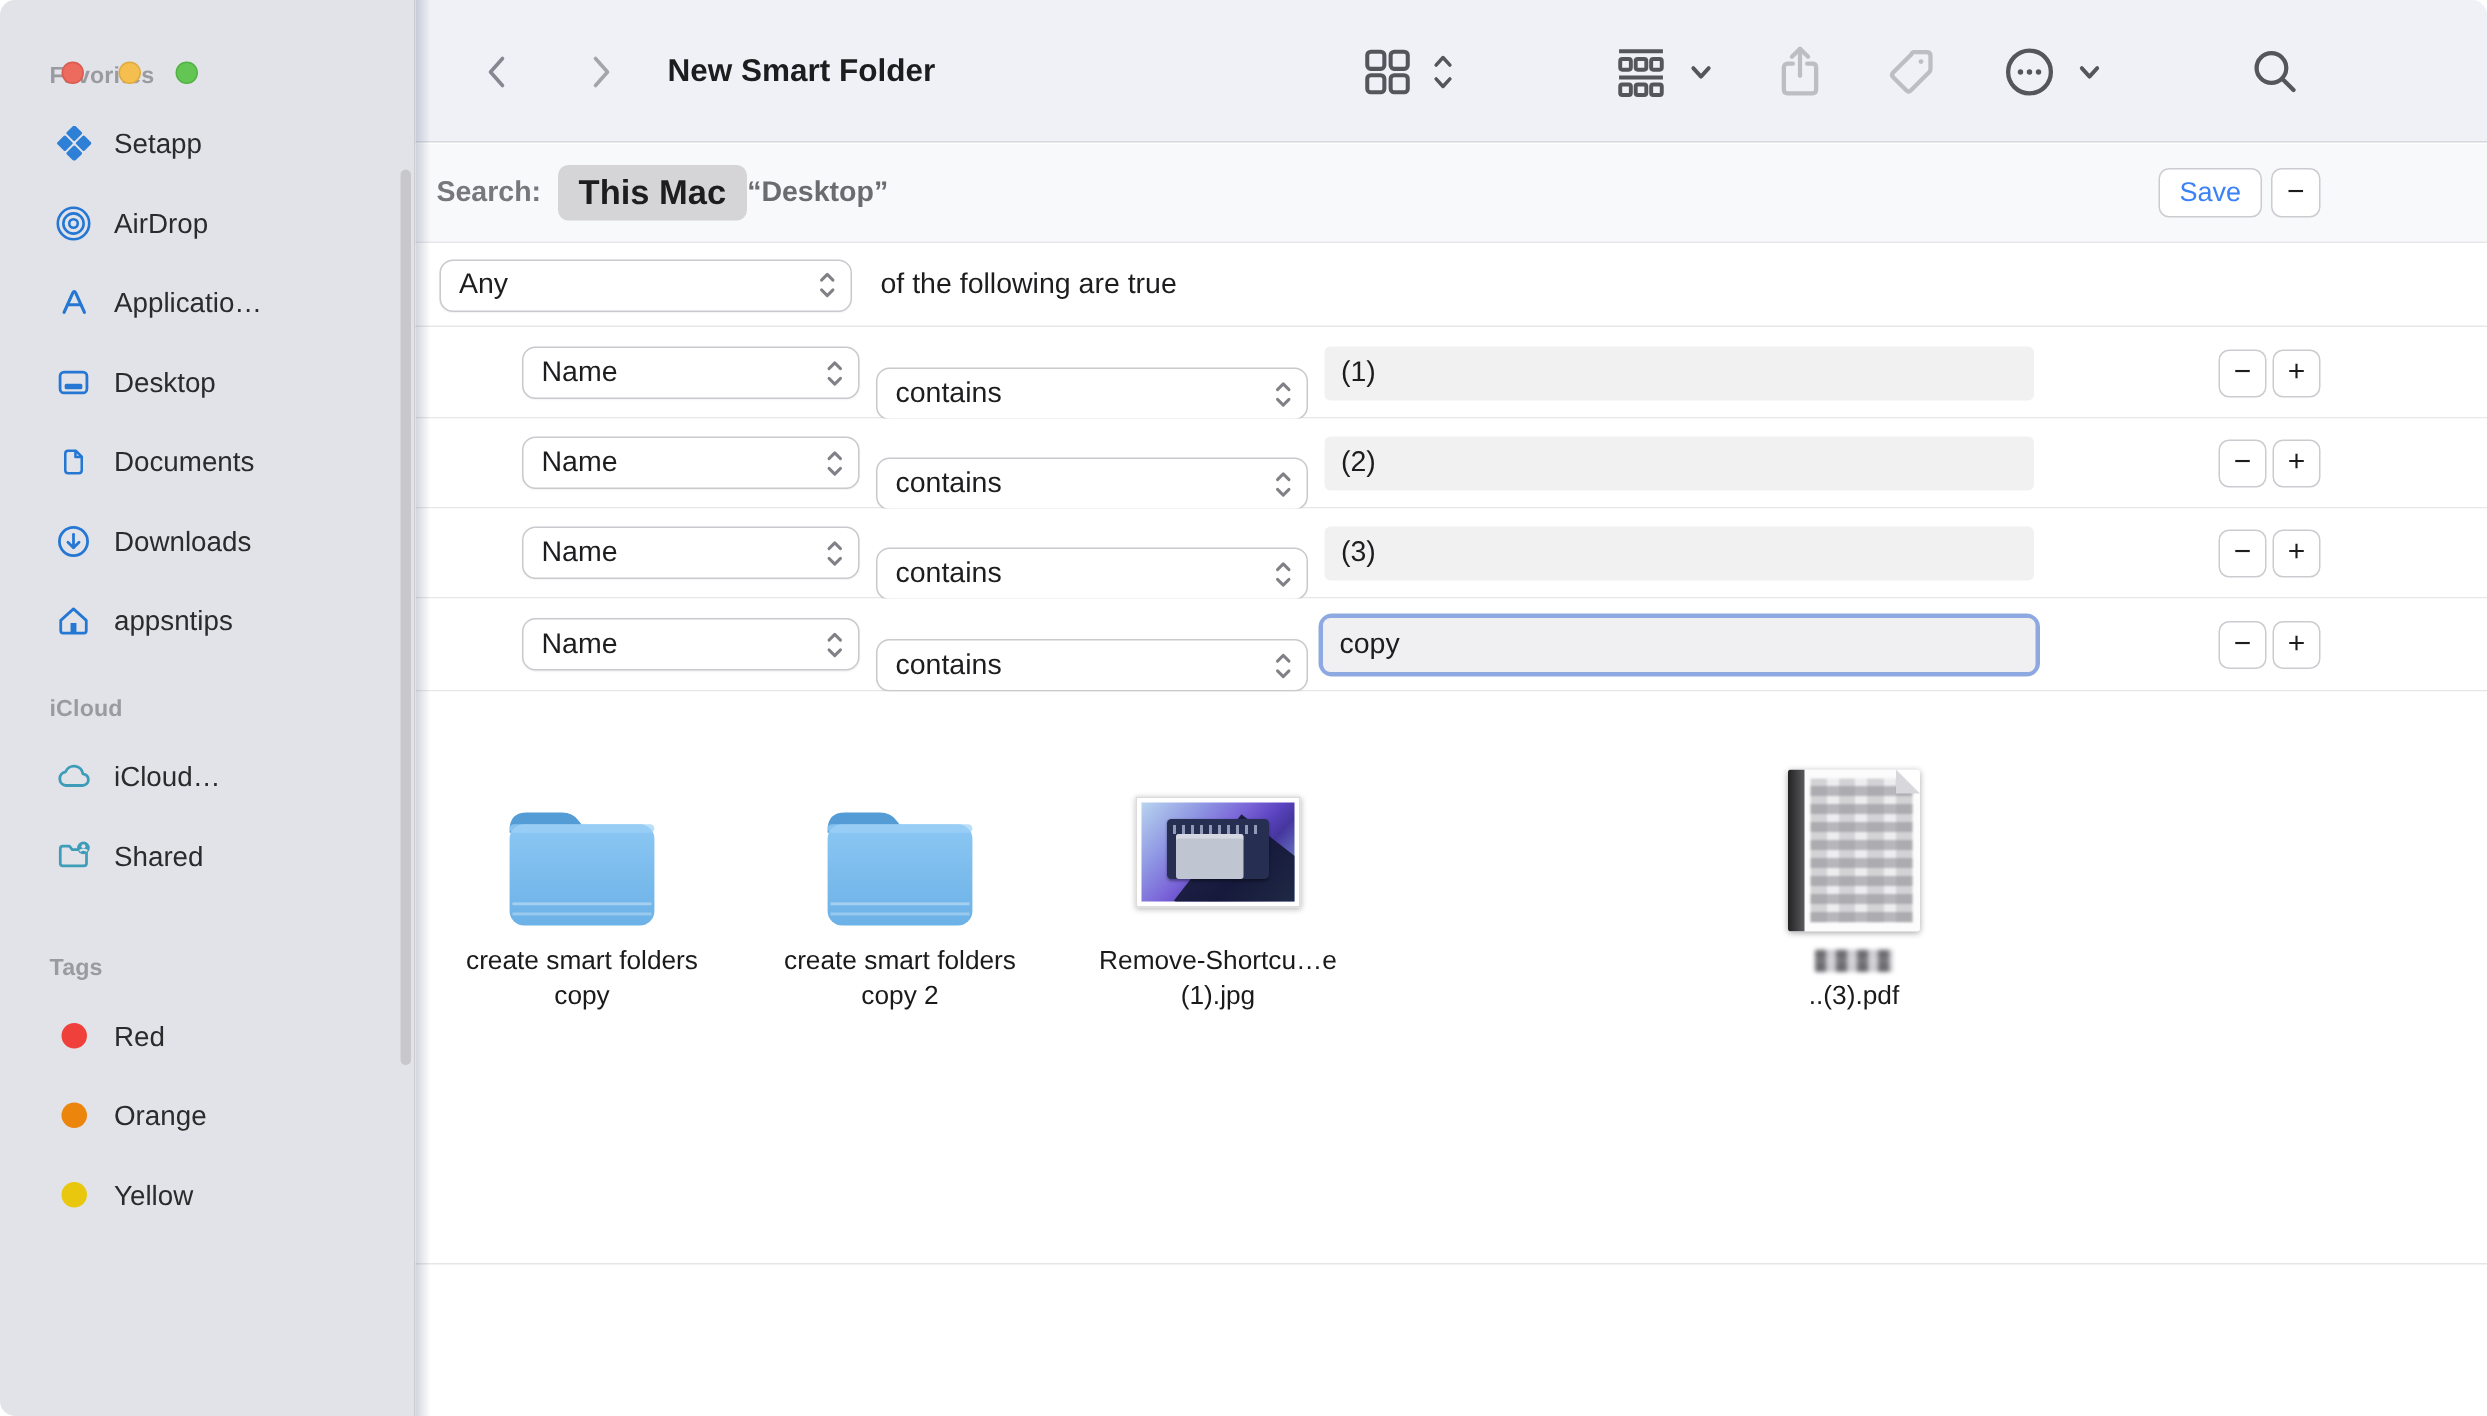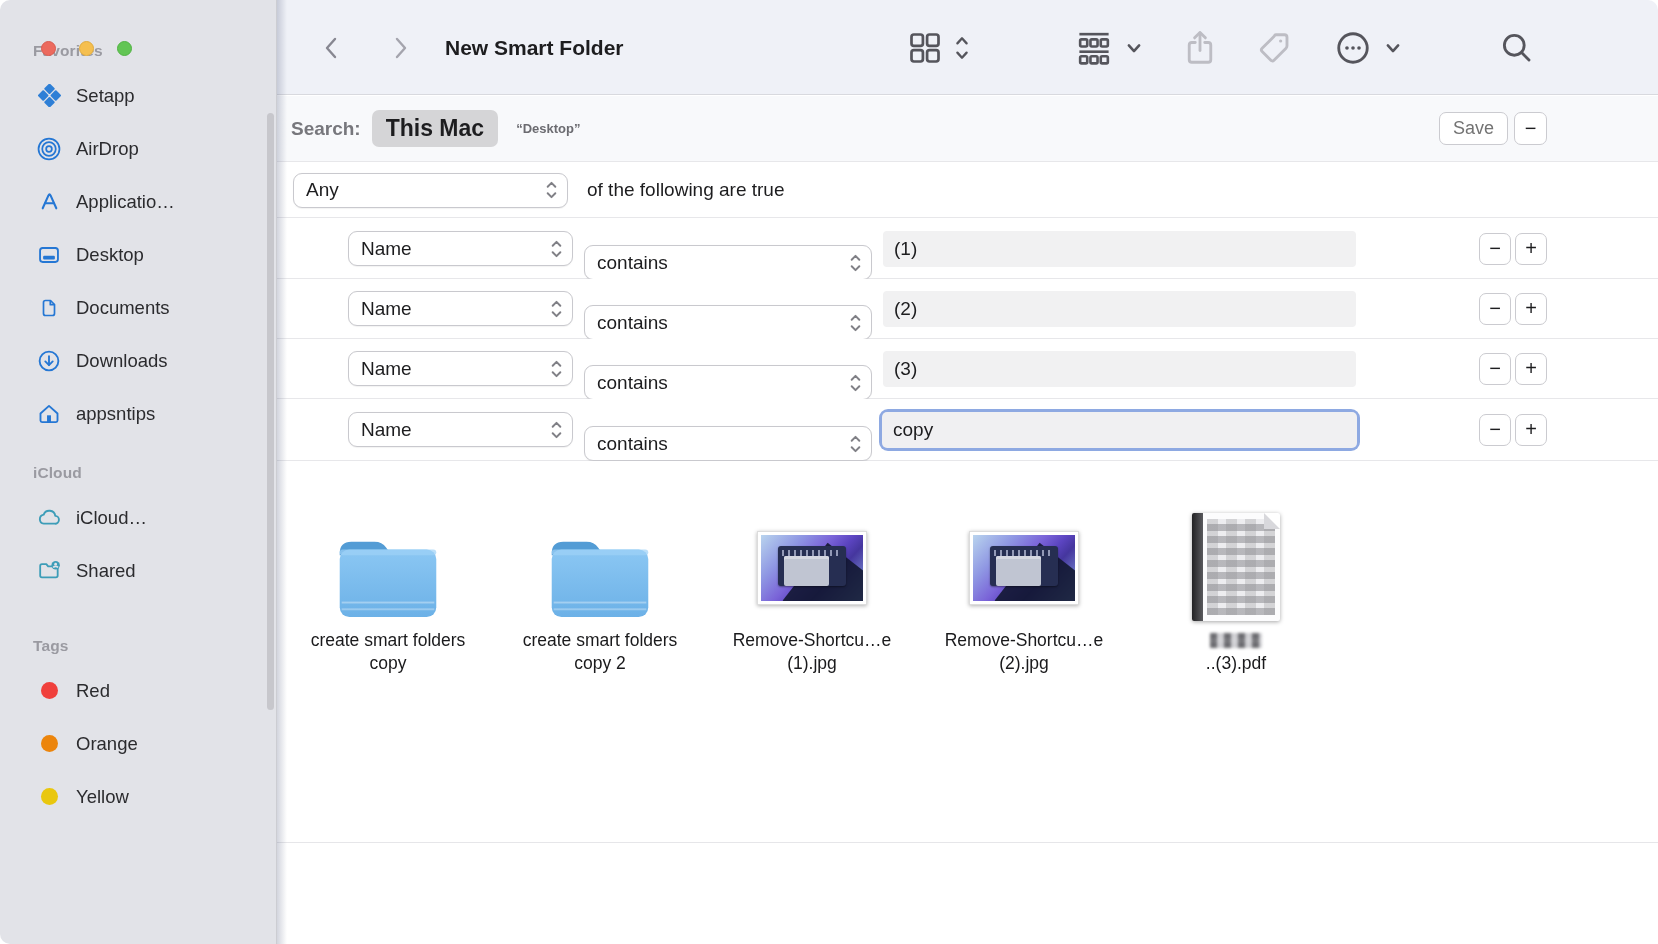--- a/index.html
+++ b/index.html
@@ -42,23 +42,23 @@
   .window-title { font-size:21px; font-weight:700; color:#1d1d1f; white-space:nowrap; }
   .tb-icon svg { display:block; }
 
   
   .search-row { position:absolute; left:0; top:96px; width:100%; height:66px;
     background:#f8f9fb; border-bottom:1px solid #e7e7ea;
     display:flex; align-items:center; padding:0 111px 0 14px; }
   .search-label { font-size:19px; font-weight:600; color:#77777c; }
   .scope-pill { margin-left:11px; background:#d5d5d7; border-radius:7px; padding:5px 14px;
     font-size:23px; font-weight:700; color:#1d1d1f; }
-  .scope-secondary { margin-left:18px; font-size:13px; font-weight:600; color:#6b6b70; }
+  .scope-secondary { font-size:19px; font-weight:600; color:#6b6b70; }
   .save-btn { margin-left:auto; height:33px; padding:0 13px; background:#fff;
-    border:1px solid #cbcbd0; border-radius:7px; font-size:18px; color:#737373;
+    border:1px solid #cbcbd0; border-radius:7px; font-size:18px; color:#3b82f6;
     display:flex; align-items:center; }
   .sq-btn { height:33px; width:33px; background:#fff; border:1px solid #cbcbd0; border-radius:7px;
     font-size:20px; color:#1d1d1f; display:flex; align-items:center; justify-content:center; }
   .search-row .sq-btn { margin-left:6px; }
 
   
   .match-row { position:absolute; left:0; top:163px; width:100%; height:55px;
     background:#fff; border-bottom:1px solid #e7e7ea;
     display:flex; align-items:center; padding-left:16px; }
   .match-suffix { margin-left:19px; font-size:19px; color:#1d1d1f; }
@@ -490,31 +490,20 @@
           <div class="jpg-thumb">
             <div class="jpg-inner">
               <div class="jpg-win"></div>
               <div class="jpg-menu"></div>
             </div>
           </div>
         </div>
         <div class="file-label wide">Remove-Shortcu…e (1).jpg</div>
       </div>
 
-      <div class="file-tile" style="left:647px;">
-        <div class="icon-box">
-          <div class="jpg-thumb">
-            <div class="jpg-inner">
-              <div class="jpg-win"></div>
-              <div class="jpg-menu"></div>
-            </div>
-          </div>
-        </div>
-        <div class="file-label wide">Remove-Shortcu…e (2).jpg</div>
-      </div>
 
       <div class="file-tile" style="left:859px;">
         <div class="icon-box">
           <div class="pdf-icon">
             <div class="pdf-body"></div>
             <div class="pdf-spine"></div>
             <div class="pdf-fold"></div>
           </div>
         </div>
         <div class="file-label">

